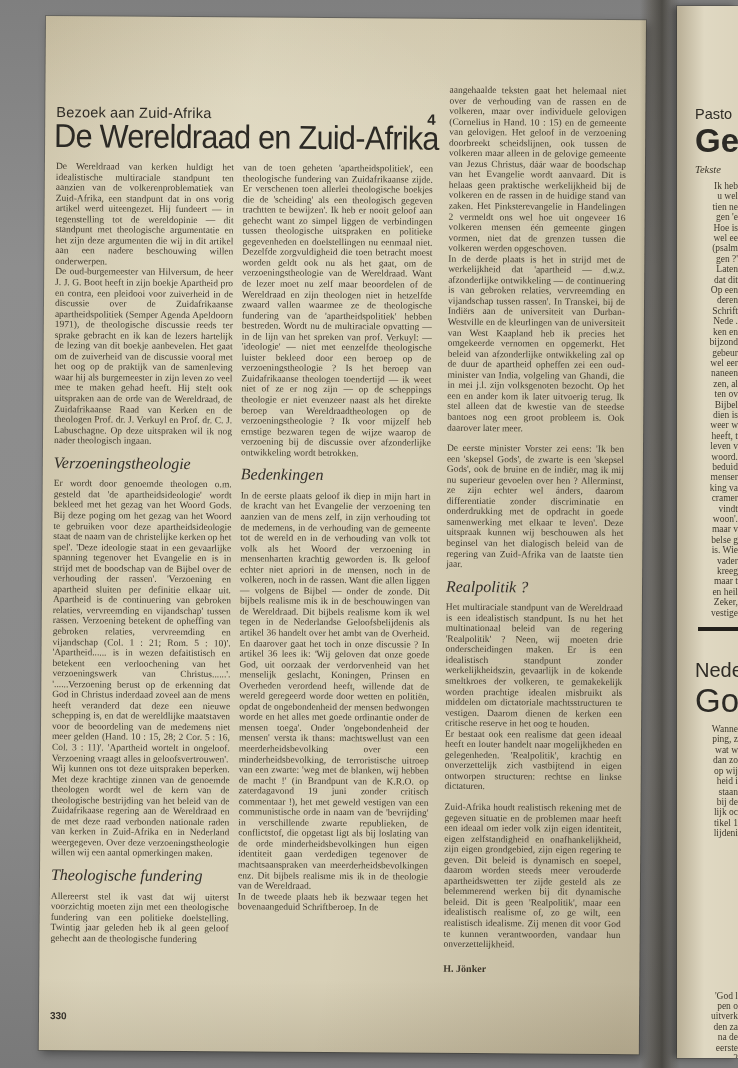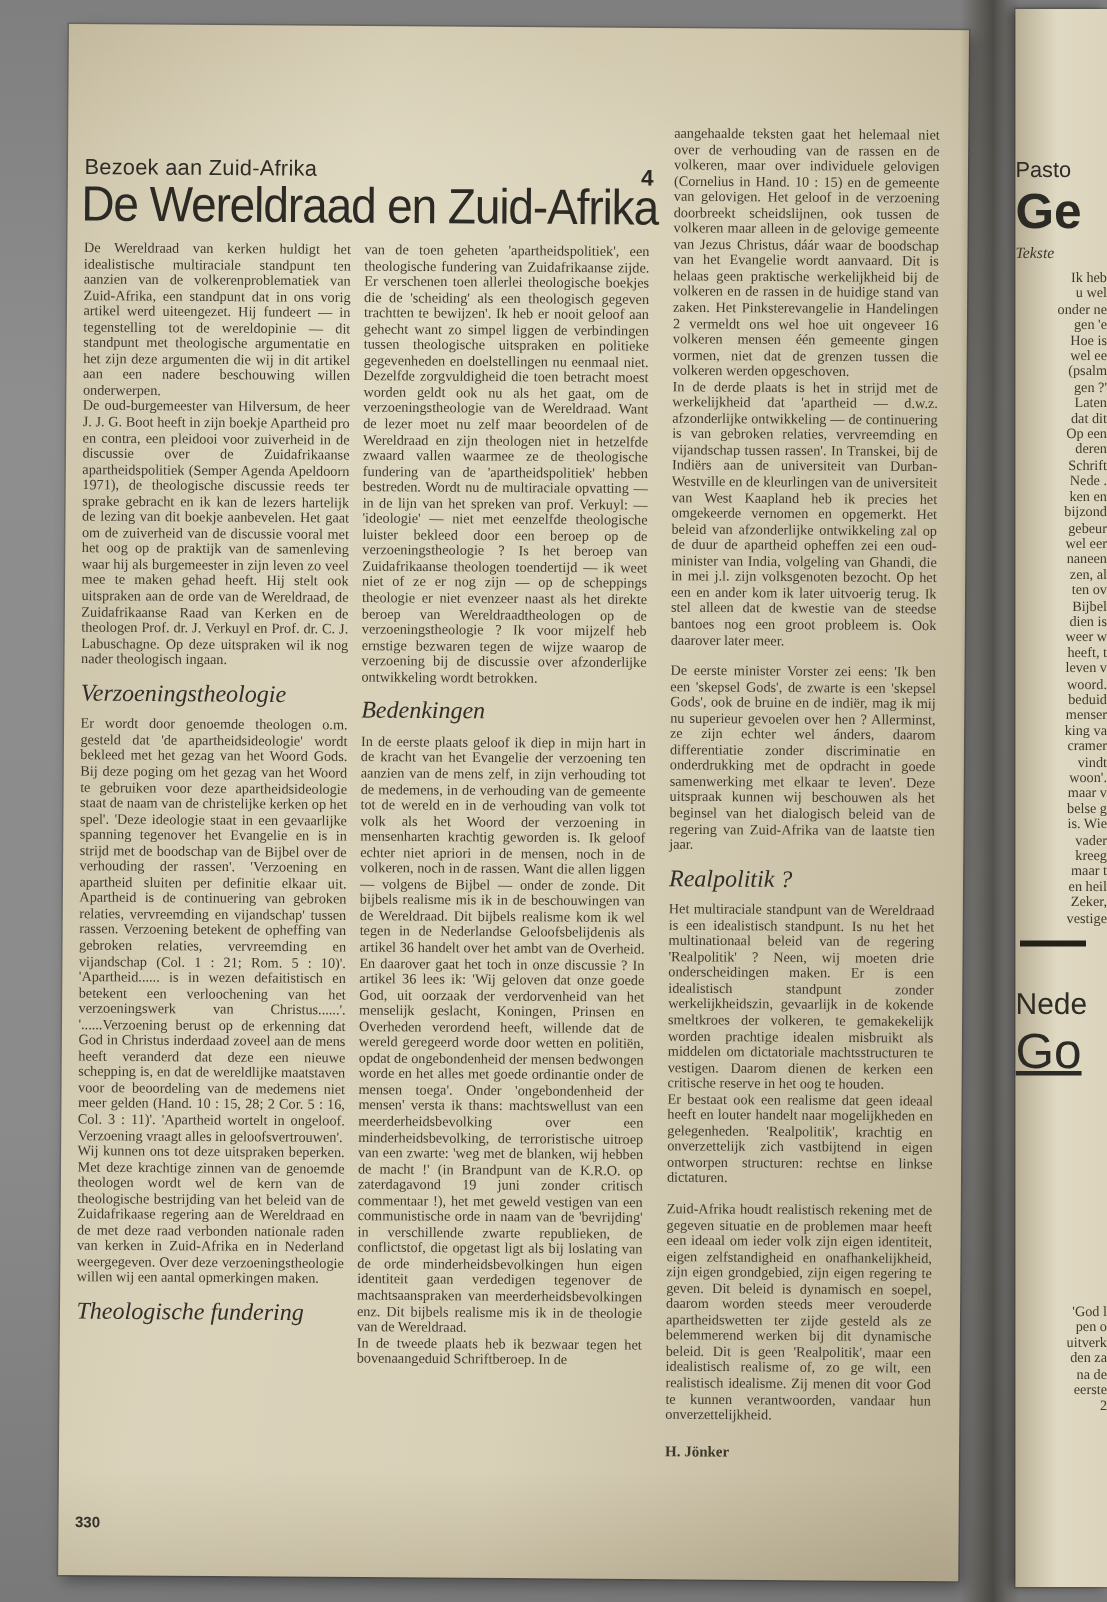--- a/index.html
+++ b/index.html
@@ -43,48 +43,49 @@
   .gutter{position:absolute;left:640px;top:0;width:40px;height:1068px;
     background:linear-gradient(90deg, rgba(45,38,24,0) 0%, rgba(45,38,24,.30) 28%, rgba(30,26,16,.52) 55%, rgba(45,38,24,.22) 78%, rgba(0,0,0,0) 100%);}
   
   .page-right{
     position:absolute;left:677px;top:6px;width:61px;height:1052px;
     background:#dcd4bd;
     background-image:linear-gradient(90deg, rgba(90,75,45,.28), rgba(255,255,240,.10) 45%, rgba(0,0,0,0));
     box-shadow:-4px 0 7px rgba(0,0,0,.42), 0 0 0 1px rgba(40,35,20,.2);
     overflow:hidden;color:#3e382c;
   }
-  .np-inner{}
+  .np-inner{padding-left:18px;}
   .np-kicker{margin-top:100px;font-family:"Liberation Sans", sans-serif;font-size:14.5px;white-space:nowrap;color:#2f2c26;}
   .np-title{font-family:"Liberation Sans", sans-serif;font-size:33px;line-height:34px;margin-top:2px;white-space:nowrap;color:#2c2a25;font-weight:bold;}
   .np-sub{font-style:italic;font-size:10.5px;margin-top:6px;white-space:nowrap;}
   .np-frags{margin-top:6px;font-size:9.5px;line-height:10.4px;}
   .np-frags div{white-space:nowrap;text-align:right;}
   .np-rule{height:4px;background:#23201b;width:44px;margin:9px 0 0 3px;}
   .np-kicker2{margin-top:28px;font-family:"Liberation Sans", sans-serif;font-size:20px;white-space:nowrap;color:#2f2c26;}
-  .np-title2{font-family:"Liberation Sans", sans-serif;font-size:33px;line-height:34px;margin-top:2px;white-space:nowrap;color:#2c2a25;text-decoration:underline;}
+  .np-title2{font-family:"Liberation Sans", sans-serif;font-size:33px;line-height:34px;margin-top:2px;white-space:nowrap;color:#2c2a25;}
   .np-gap{height:146px;}
 </style>
 </head>
 <body>
 
 <div class="scene">
 
   <div class="page-main">
     <div class="kicker">Bezoek aan Zuid-Afrika</div>
     <div class="pageno">4</div>
     <div class="title">De Wereldraad en Zuid-Afrika</div>
 
     <div class="col col1">
       <p>De Wereldraad van kerken huldigt het idealistische multiraciale standpunt ten aanzien van de volkerenproblematiek van Zuid-Afrika, een standpunt dat in ons vorig artikel werd uiteengezet. Hij fundeert — in tegenstelling tot de wereldopinie — dit standpunt met theologische argumentatie en het zijn deze argumenten die wij in dit artikel aan een nadere beschouwing willen onderwerpen.</p>
       <p>De oud-burgemeester van Hilversum, de heer J. J. G. Boot heeft in zijn boekje Apartheid pro en contra, een pleidooi voor zuiverheid in de discussie over de Zuidafrikaanse apartheidspolitiek (Semper Agenda Apeldoorn 1971), de theologische discussie reeds ter sprake gebracht en ik kan de lezers hartelijk de lezing van dit boekje aanbevelen. Het gaat om de zuiverheid van de discussie vooral met het oog op de praktijk van de samenleving waar hij als burgemeester in zijn leven zo veel mee te maken gehad heeft. Hij stelt ook uitspraken aan de orde van de Wereldraad, de Zuidafrikaanse Raad van Kerken en de theologen Prof. dr. J. Verkuyl en Prof. dr. C. J. Labuschagne. Op deze uitspraken wil ik nog nader theologisch ingaan.</p>
       <div class="head">Verzoeningstheologie</div>
       <p>Er wordt door genoemde theologen o.m. gesteld dat 'de apartheidsideologie' wordt bekleed met het gezag van het Woord Gods. Bij deze poging om het gezag van het Woord te gebruiken voor deze apartheidsideologie staat de naam van de christelijke kerken op het spel'. 'Deze ideologie staat in een gevaarlijke spanning tegenover het Evangelie en is in strijd met de boodschap van de Bijbel over de verhouding der rassen'. 'Verzoening en apartheid sluiten per definitie elkaar uit. Apartheid is de continuering van gebroken relaties, vervreemding en vijandschap' tussen rassen. Verzoening betekent de opheffing van gebroken relaties, vervreemding en vijandschap (Col. 1 : 21; Rom. 5 : 10)'. 'Apartheid...... is in wezen defaitistisch en betekent een verloochening van het verzoeningswerk van Christus......'. '......Verzoening berust op de erkenning dat God in Christus inderdaad zoveel aan de mens heeft veranderd dat deze een nieuwe schepping is, en dat de wereldlijke maatstaven voor de beoordeling van de medemens niet meer gelden (Hand. 10 : 15, 28; 2 Cor. 5 : 16, Col. 3 : 11)'. 'Apartheid wortelt in ongeloof. Verzoening vraagt alles in geloofsvertrouwen'.</p>
       <p>Wij kunnen ons tot deze uitspraken beperken. Met deze krachtige zinnen van de genoemde theologen wordt wel de kern van de theologische bestrijding van het beleid van de Zuidafrikaase regering aan de Wereldraad en de met deze raad verbonden nationale raden van kerken in Zuid-Afrika en in Nederland weergegeven. Over deze verzoeningstheologie willen wij een aantal opmerkingen maken.</p>
       <div class="head">Theologische fundering</div>
+      <p>Allereerst stel ik vast dat wij uiterst voorzichtig moeten zijn met een theologische fundering van een politieke doelstelling. Twintig jaar geleden heb ik al geen geloof gehecht aan de theologische fundering</p>
     </div>
 
     <div class="col col2">
       <p>van de toen geheten 'apartheidspolitiek', een theologische fundering van Zuidafrikaanse zijde. Er verschenen toen allerlei theologische boekjes die de 'scheiding' als een theologisch gegeven trachtten te bewijzen'. Ik heb er nooit geloof aan gehecht want zo simpel liggen de verbindingen tussen theologische uitspraken en politieke gegevenheden en doelstellingen nu eenmaal niet. Dezelfde zorgvuldigheid die toen betracht moest worden geldt ook nu als het gaat, om de verzoeningstheologie van de Wereldraad. Want de lezer moet nu zelf maar beoordelen of de Wereldraad en zijn theologen niet in hetzelfde zwaard vallen waarmee ze de theologische fundering van de 'apartheidspolitiek' hebben bestreden. Wordt nu de multiraciale opvatting — in de lijn van het spreken van prof. Verkuyl: — 'ideologie' — niet met eenzelfde theologische luister bekleed door een beroep op de verzoeningstheologie ? Is het beroep van Zuidafrikaanse theologen toendertijd — ik weet niet of ze er nog zijn — op de scheppings theologie er niet evenzeer naast als het direkte beroep van Wereldraadtheologen op de verzoeningstheologie ? Ik voor mijzelf heb ernstige bezwaren tegen de wijze waarop de verzoening bij de discussie over afzonderlijke ontwikkeling wordt betrokken.</p>
       <div class="head">Bedenkingen</div>
       <p>In de eerste plaats geloof ik diep in mijn hart in de kracht van het Evangelie der verzoening ten aanzien van de mens zelf, in zijn verhouding tot de medemens, in de verhouding van de gemeente tot de wereld en in de verhouding van volk tot volk als het Woord der verzoening in mensenharten krachtig geworden is. Ik geloof echter niet apriori in de mensen, noch in de volkeren, noch in de rassen. Want die allen liggen — volgens de Bijbel — onder de zonde. Dit bijbels realisme mis ik in de beschouwingen van de Wereldraad. Dit bijbels realisme kom ik wel tegen in de Nederlandse Geloofsbelijdenis als artikel 36 handelt over het ambt van de Overheid. En daarover gaat het toch in onze discussie ? In artikel 36 lees ik: 'Wij geloven dat onze goede God, uit oorzaak der verdorvenheid van het menselijk geslacht, Koningen, Prinsen en Overheden verordend heeft, willende dat de wereld geregeerd worde door wetten en politiën, opdat de ongebondenheid der mensen bedwongen worde en het alles met goede ordinantie onder de mensen toega'. Onder 'ongebondenheid der mensen' versta ik thans: machtswellust van een meerderheidsbevolking over een minderheidsbevolking, de terroristische uitroep van een zwarte: 'weg met de blanken, wij hebben de macht !' (in Brandpunt van de K.R.O. op zaterdagavond 19 juni zonder critisch commentaar !), het met geweld vestigen van een communistische orde in naam van de 'bevrijding' in verschillende zwarte republieken, de conflictstof, die opgetast ligt als bij loslating van de orde minderheidsbevolkingen hun eigen identiteit gaan verdedigen tegenover de machtsaanspraken van meerderheidsbevolkingen enz. Dit bijbels realisme mis ik in de theologie van de Wereldraad.</p>
       <p>In de tweede plaats heb ik bezwaar tegen het bovenaangeduid Schriftberoep. In de</p>
     </div>
 
     <div class="col col3">
@@ -104,21 +105,21 @@
   <div class="gutter"></div>
 
   <div class="page-right">
     <div class="np-inner">
       <div class="np-kicker">Pasto</div>
       <div class="np-title">Ge</div>
       <div class="np-sub">Tekste</div>
       <div class="np-frags">
           <div>Ik heb</div>
           <div>u wel</div>
-          <div>onder ne</div>
+          <div>tien ne</div>
           <div>gen 'e</div>
           <div>Hoe is</div>
           <div>wel ee</div>
           <div>(psalm</div>
           <div>gen ?'</div>
           <div>Laten</div>
           <div>dat dit</div>
           <div>Op een</div>
           <div>deren</div>
           <div>Schrift</div>
@@ -148,20 +149,33 @@
           <div>vader</div>
           <div>kreeg</div>
           <div>maar t</div>
           <div>en heil</div>
           <div>Zeker,</div>
           <div>vestige</div>
         </div>
       <div class="np-rule"></div>
       <div class="np-kicker2">Nede</div>
       <div class="np-title2">Go</div>
+      <div class="np-frags">
+          <div>Wanne</div>
+          <div>ping, z</div>
+          <div>wat w</div>
+          <div>dan zo</div>
+          <div>op wij</div>
+          <div>heid i</div>
+          <div>staan</div>
+          <div>bij de</div>
+          <div>lijk oc</div>
+          <div>tikel 1</div>
+          <div>lijdeni</div>
+        </div>
       <div class="np-gap"></div>
       <div class="np-frags">
           <div>'God l</div>
           <div>pen o</div>
           <div>uitverk</div>
           <div>den za</div>
           <div>na de</div>
           <div>eerste</div>
           <div>2</div>
         </div>

